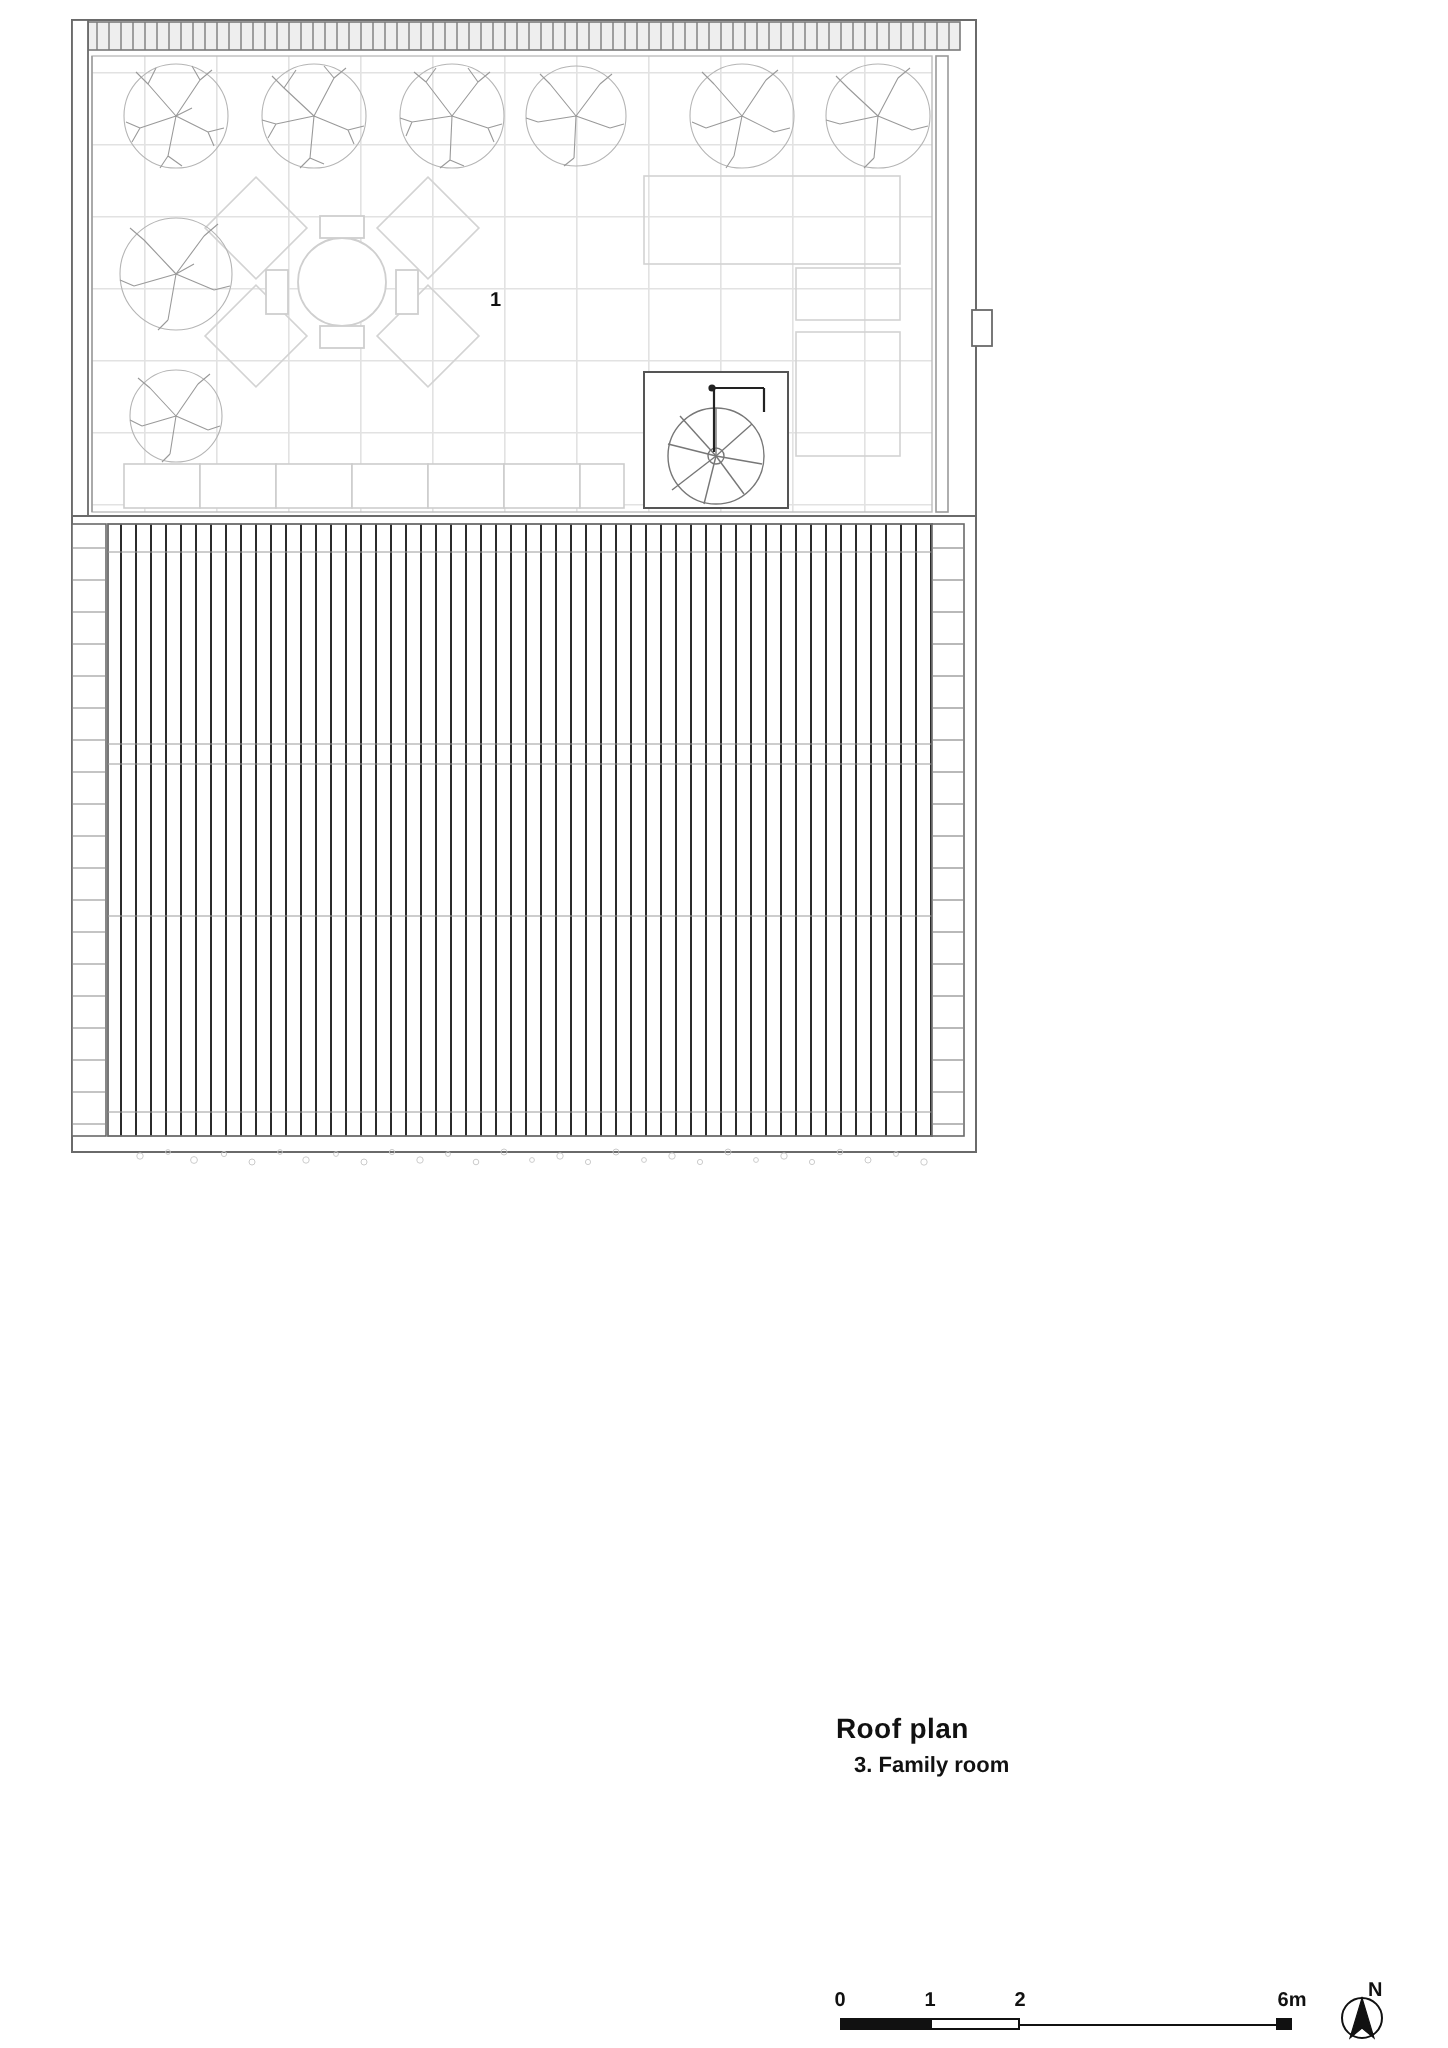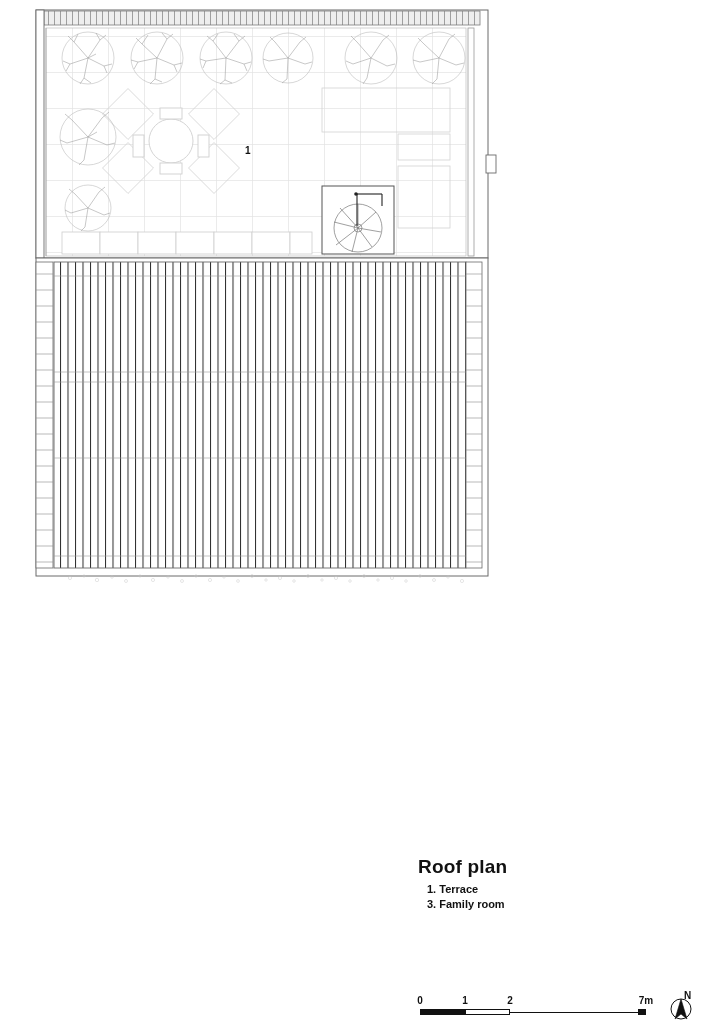--- a/index.html
+++ b/index.html
@@ -26,21 +26,21 @@
   }
 
   
   #title-block {
     position: absolute;
     left: 418px;
     top: 856px;
     width: 250px;
   }
   #title-block .plan-title {
-    font-size: 19px;
+    font-size: 14px;
     font-weight: bold;
     letter-spacing: 0.2px;
     margin: 0 0 4px 0;
     color: #111;
   }
   #title-block .legend {
     margin: 0;
     padding: 0;
     list-style: none;
   }
@@ -338,31 +338,30 @@
         <circle cx="462" cy="581" r="1.6"></circle>
     </g>
   </g>
 </svg>
 
 <div class="room-num" style="left:245px; top:145px;">1</div>
 
 <div id="title-block">
   <div class="plan-title">Roof plan</div>
   <ul class="legend">
-    <li>1. Terrace</li>
     <li>3. Family room</li>
   </ul>
 </div>
 
 <div id="scale-bar">
   <div class="scale-labels">
     <span style="left:0px;">0</span>
     <span style="left:45px;">1</span>
     <span style="left:90px;">2</span>
-    <span style="left:226px;">7m</span>
+    <span style="left:226px;">6m</span>
   </div>
   <div class="bar">
     <div class="seg seg-dark" style="left:0px;  width:45px;"></div>
     <div class="seg seg-light" style="left:45px; width:45px;"></div>
     <div class="seg-line" style="left:90px; width:130px;"></div>
     <div class="seg seg-dark" style="left:218px; width:8px; height:6px;"></div>
   </div>
 </div>
 
 <div id="north-arrow">

